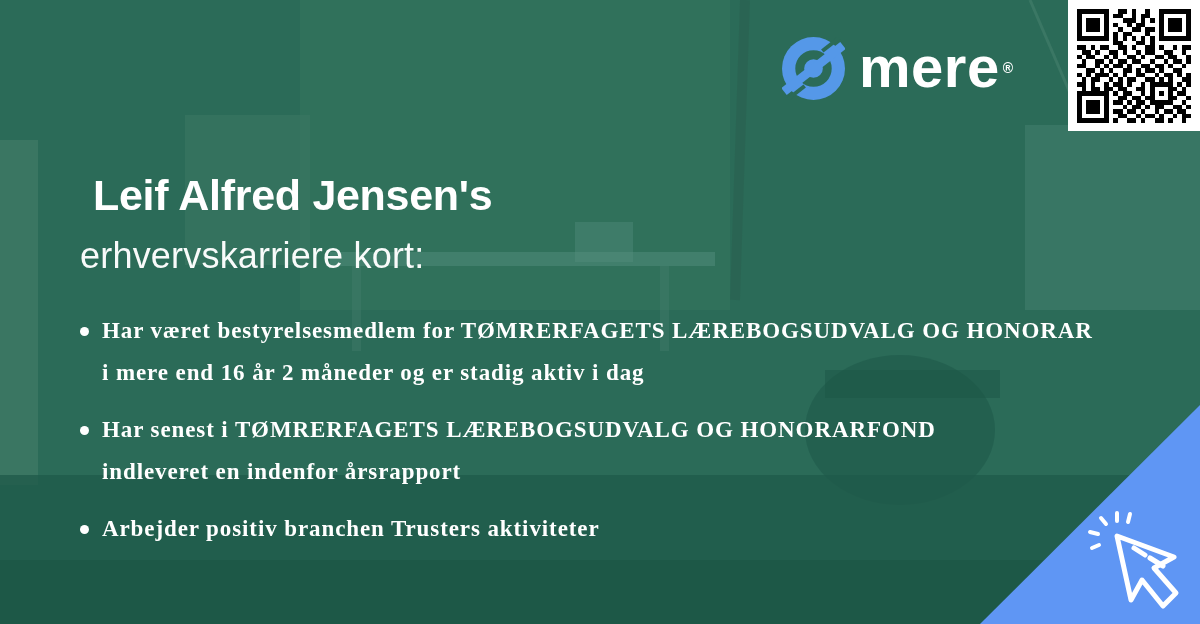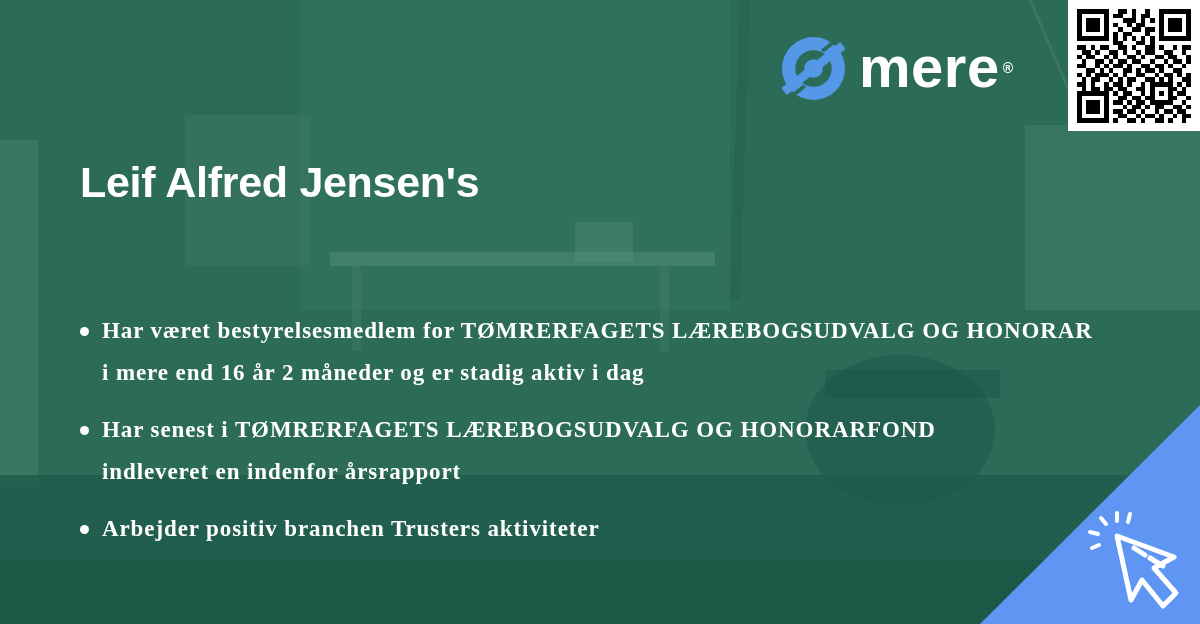--- a/index.html
+++ b/index.html
@@ -24,21 +24,21 @@
   }
   
   .qr-box{
     position:absolute;top:0;right:0;width:132px;height:131px;
     background:#FFFFFF;z-index:3;display:flex;align-items:center;justify-content:center;
   }
   .qr-box svg{width:114px;height:114px;shape-rendering:crispEdges;}
   
   .headline{position:absolute;left:80px;top:156px;z-index:2;color:#FFFFFF;}
   .headline h1{
-    margin:0;font-size:43px;line-height:52px;font-weight:bold;letter-spacing:-0.3px;
+    margin:13px;font-size:43px;line-height:52px;font-weight:bold;letter-spacing:-0.3px;
   }
   .headline h2{
     margin:6px 0 0 0;font-size:36px;line-height:44px;font-weight:normal;
     color:rgba(255,255,255,0.97);letter-spacing:0.2px;
   }
   
   .bullets{position:absolute;left:80px;top:310px;z-index:2;color:#FFFFFF;font-family:Liberation Serif, serif;}
   .bullet{display:flex;margin-bottom:15px;}
   .dot{
     width:9px;height:9px;border-radius:50%;background:#FFFFFF;
@@ -424,20 +424,21 @@
       <rect x="14" y="24" width="1" height="1"></rect>
       <rect x="17" y="24" width="1" height="1"></rect>
       <rect x="18" y="24" width="1" height="1"></rect>
       <rect x="20" y="24" width="1" height="1"></rect>
       <rect x="23" y="24" width="1" height="1"></rect>
     </svg>
 </div>
 
 <div class="headline">
   <h1>Leif Alfred Jensen's</h1>
+  <h2>erhvervskarriere kort:</h2>
 </div>
 
 <div class="bullets">
   <div class="bullet">
     <span class="dot"></span>
     <div class="blines">
       <div class="bline">Har været bestyrelsesmedlem for TØMRERFAGETS LÆREBOGSUDVALG OG HONORAR</div>
       <div class="bline">i mere end 16 år 2 måneder og er stadig aktiv i dag</div>
     </div>
   </div>

